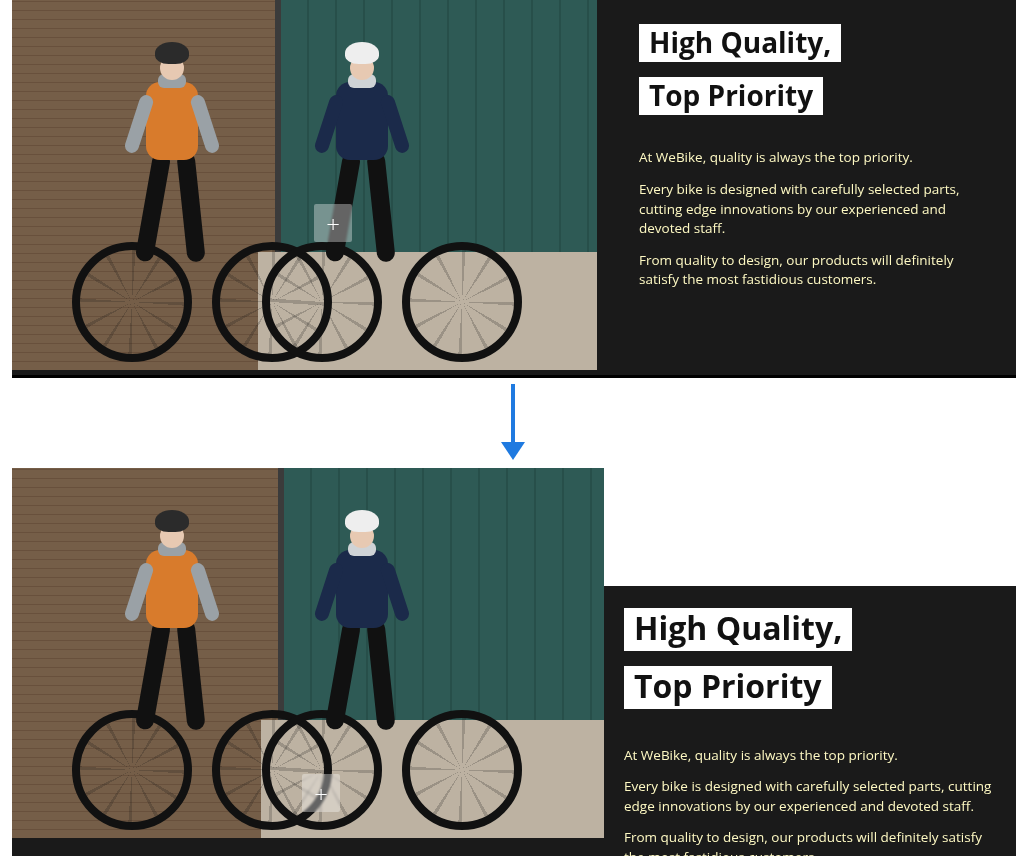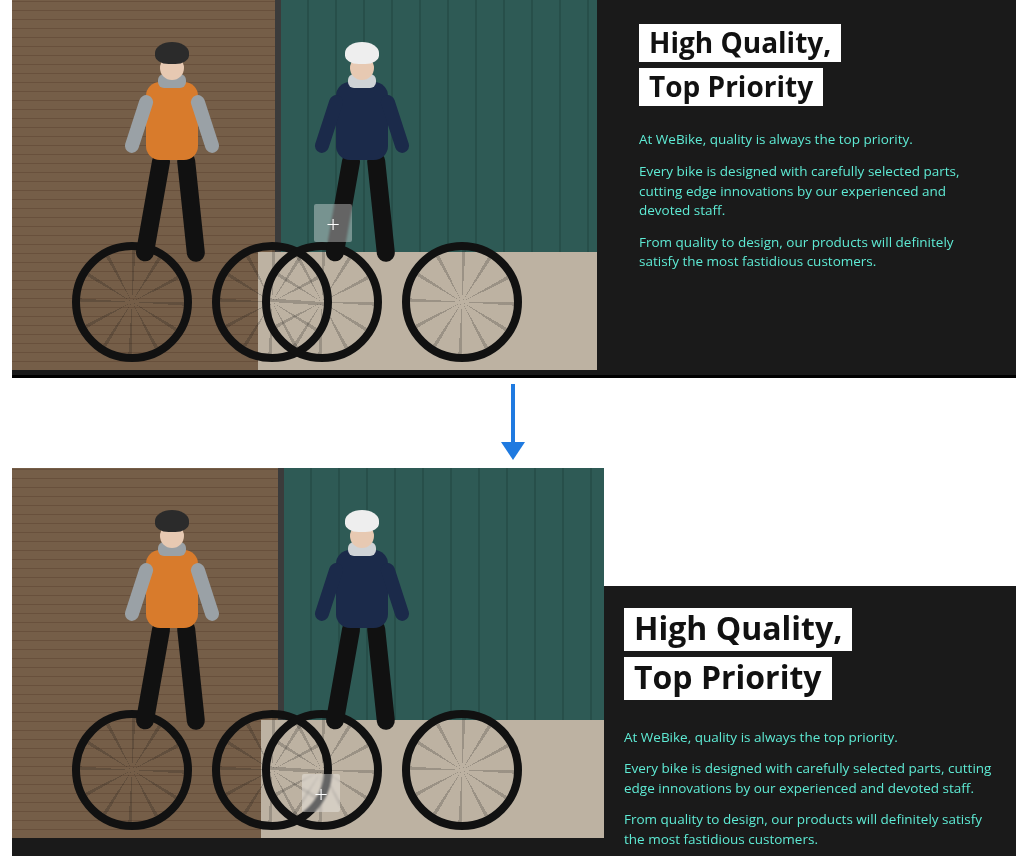--- a/index.html
+++ b/index.html
@@ -101,26 +101,26 @@
 
   
   .textcol { position:absolute; }
   .panel.top .textcol{ left:627px; top:24px; width:355px; }
 
   .headline span{
     display:inline-block;
     background:#ffffff; color:#111;
     font-weight:700;
     padding:2px 10px 4px 10px;
-    margin-bottom:6px;
+    margin-bottom:15px;
     line-height:1.15;
   }
   .panel.top .headline span{ font-size:28px; }
 
-  .body-copy{ margin-top:18px; color:#5eead4; }
+  .body-copy{ margin-top:18px; color:#fef9c3; }
   .body-copy p{
     font-size:13.5px; line-height:1.45;
     margin-bottom:12px;
     font-weight:400;
   }
 
   
   .arrow-wrap{
     width:1024px; height:90px; position:relative;
   }

